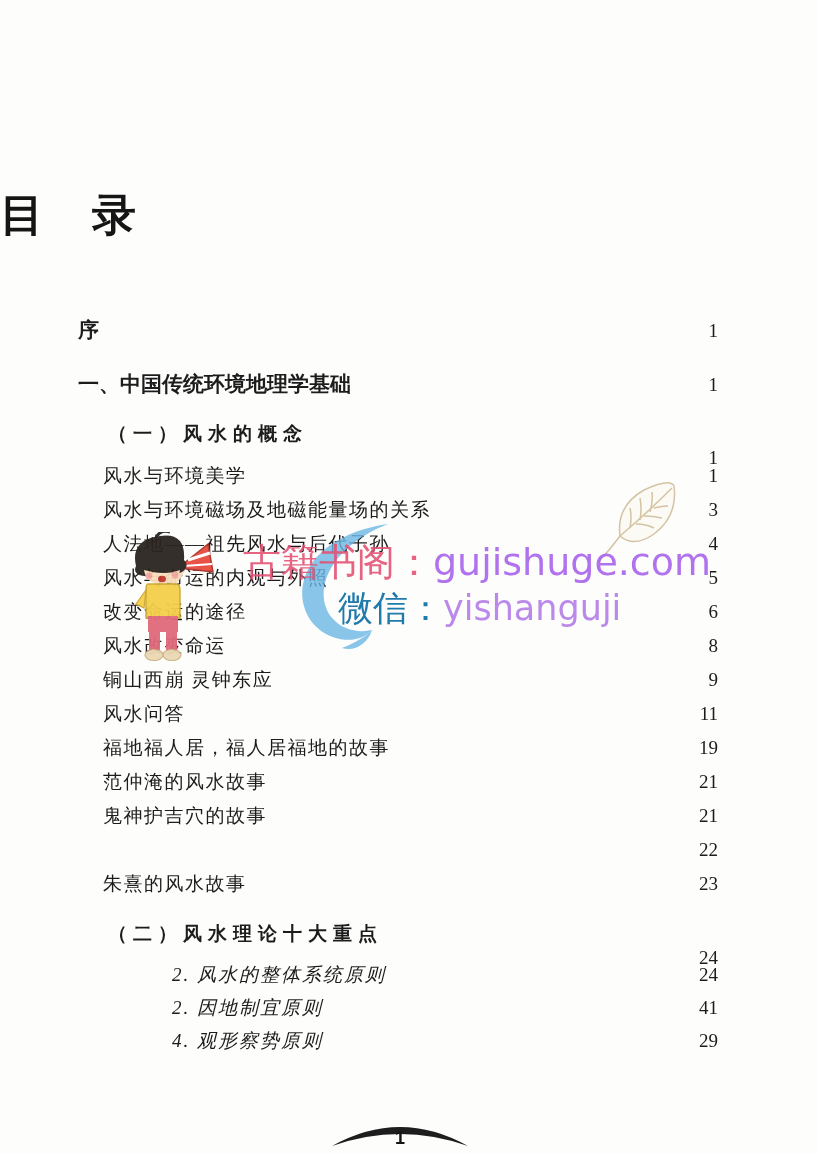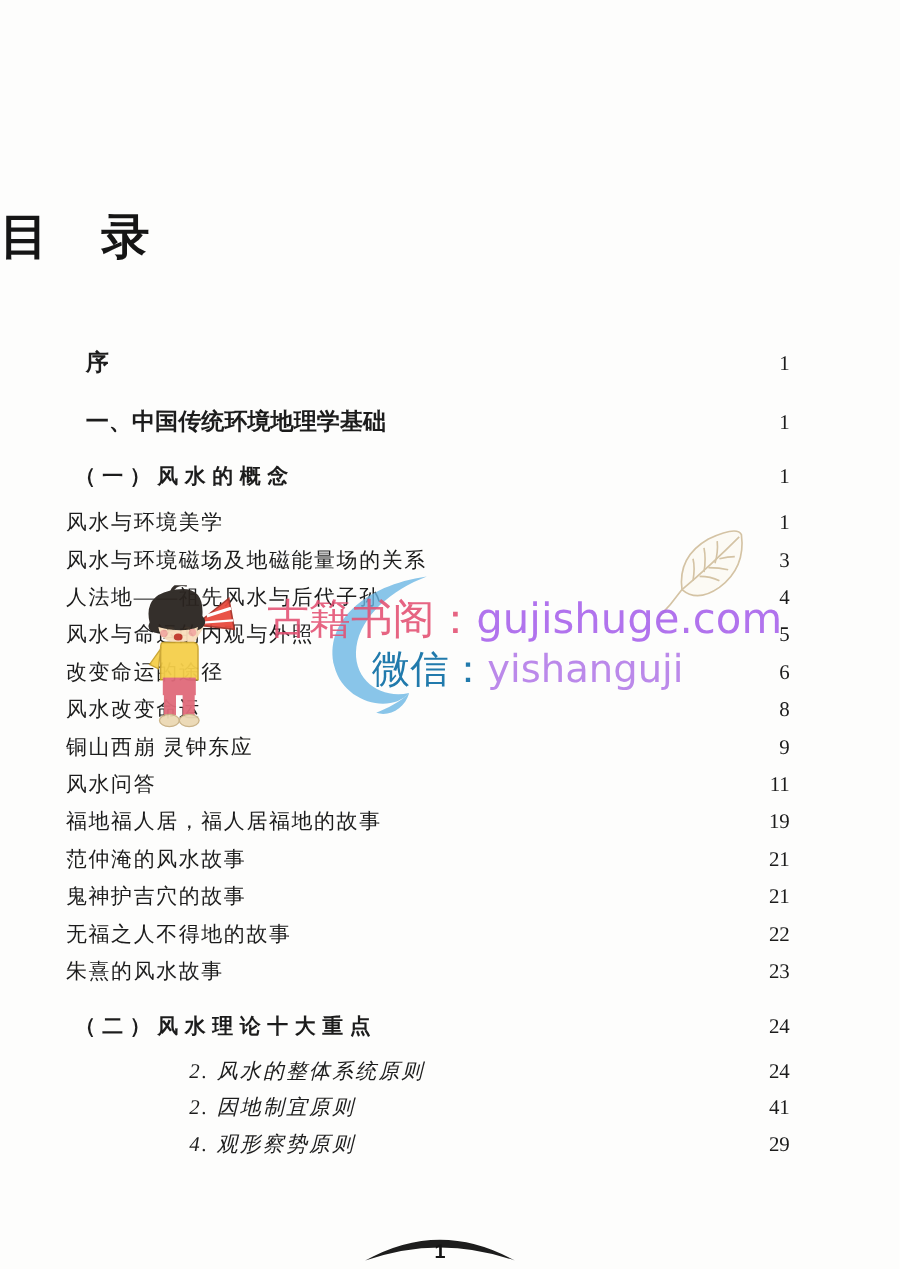--- a/index.html
+++ b/index.html
@@ -57,30 +57,31 @@
     letter-spacing: 0;
   }
   .toc-row.section {
     padding-left: 78px;
     font-family: "Liberation Sans", sans-serif;
     font-weight: bold;
     font-size: 21px;
     margin-top: 30px;
   }
   .toc-row.subsection {
-    padding-left: 68px;
+    padding-left: 108px;
     font-family: "Liberation Sans", sans-serif;
     font-weight: bold;
     font-size: 19px;
     letter-spacing: 6px;
     margin-top: 26px;
     margin-bottom: 8px;
+    flex-direction: column;
   }
   .toc-row.item {
-    padding-left: 60px;
+    padding-left: 103px;
     letter-spacing: 1.5px;
   }
   .toc-row.numbered {
     padding-left: 172px;
     font-style: italic;
     letter-spacing: 2px;
     margin-top: 9px;
   }
 
   
@@ -195,21 +196,20 @@
     <span class="toc-label">范仲淹的风水故事</span>
     <span class="toc-page">21</span>
   </div>
 
   <div class="toc-row item">
     <span class="toc-label">鬼神护吉穴的故事</span>
     <span class="toc-page">21</span>
   </div>
 
   <div class="toc-row item">
-    <span class="toc-label">无福之人不得地的故事</span>
     <span class="toc-page">22</span>
   </div>
 
   <div class="toc-row item">
     <span class="toc-label">朱熹的风水故事</span>
     <span class="toc-page">23</span>
   </div>
 
   <div class="toc-row subsection">
     <span class="toc-label">（二）风水理论十大重点</span>

